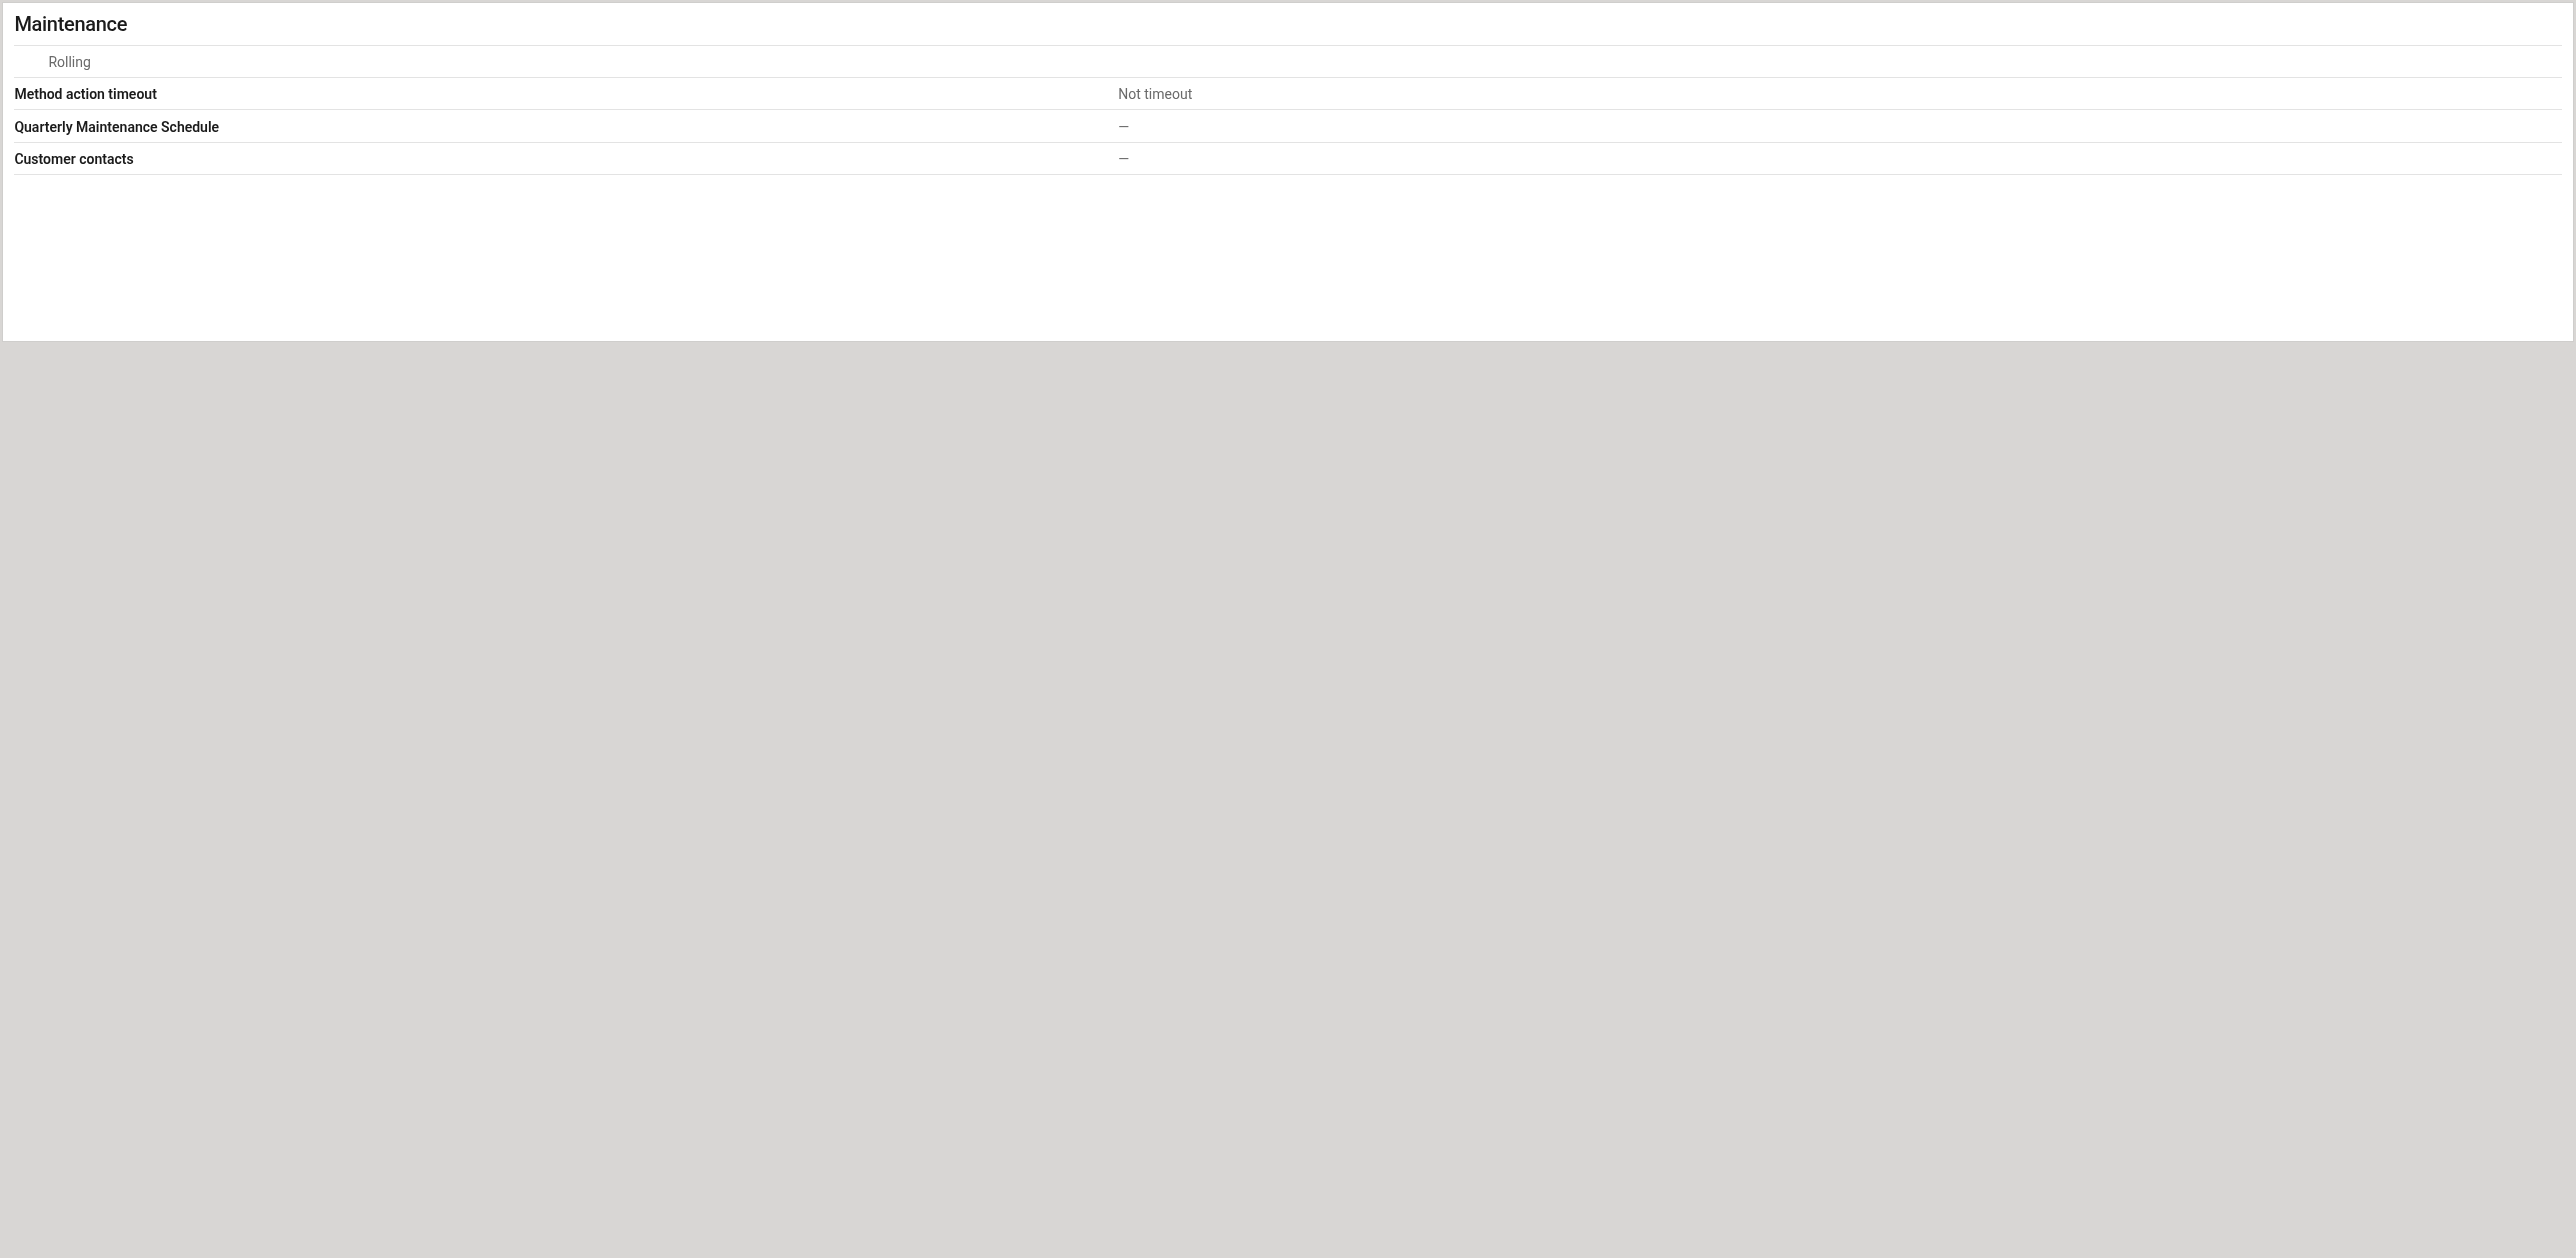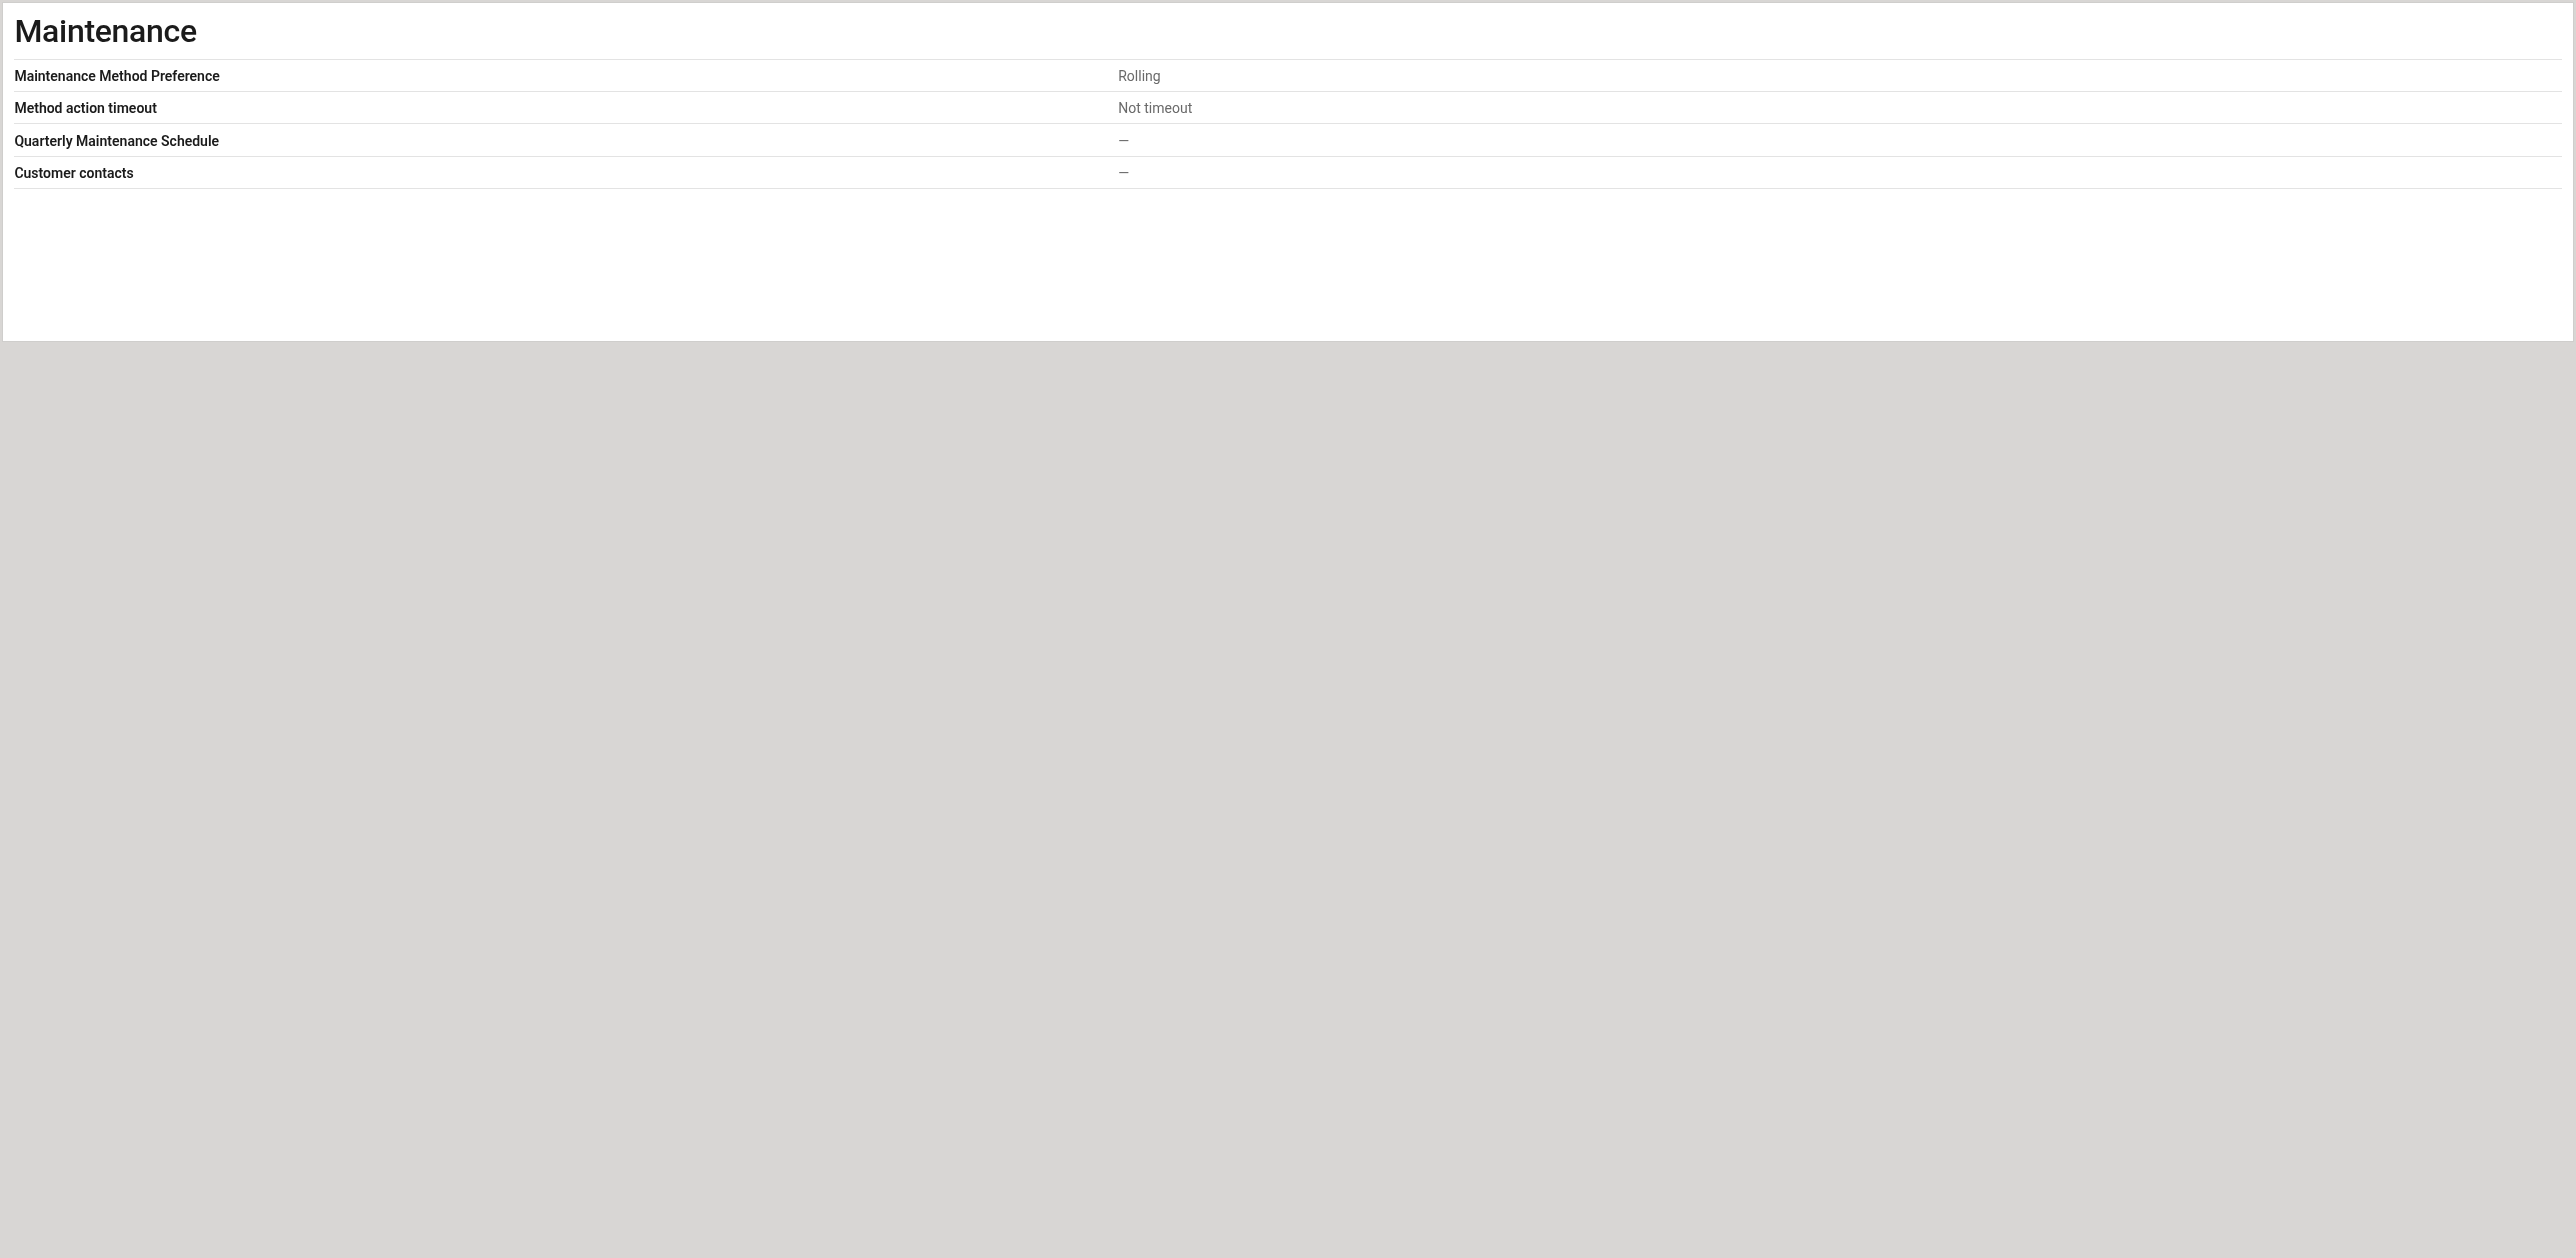--- a/index.html
+++ b/index.html
@@ -13,21 +13,21 @@
     padding: 2.1px;
   }
   .panel {
     background: #ffffff;
     border: 0.5px solid #cfcecc;
     padding: 9.3px 11.3px 15.5px 11.3px;
     width: 100%;
     min-height: 340px;
   }
   .section-title {
-    font-size: 32px;
+    font-size: 20px;
     font-weight: 500;
     color: #1b1b1b;
     margin-bottom: 8.2px;
     letter-spacing: -0.3px;
   }
   .rows {
     border-top: 0.5px solid #e3e3e3;
   }
   .row {
     display: flex;
@@ -70,21 +70,20 @@
   }
 </style>
 </head>
 <body>
 
 <div class="panel">
   <h1 class="section-title">Maintenance</h1>
 
   <div class="rows">
     <div class="row">
-      <div class="row-label">Maintenance Method Preference</div>
       <div class="row-value">Rolling</div>
     </div>
     <div class="row">
       <div class="row-label">Method action timeout</div>
       <div class="row-value">Not timeout</div>
     </div>
     <div class="row">
       <div class="row-label">Quarterly Maintenance Schedule</div>
       <div class="row-value">—</div>
     </div>

